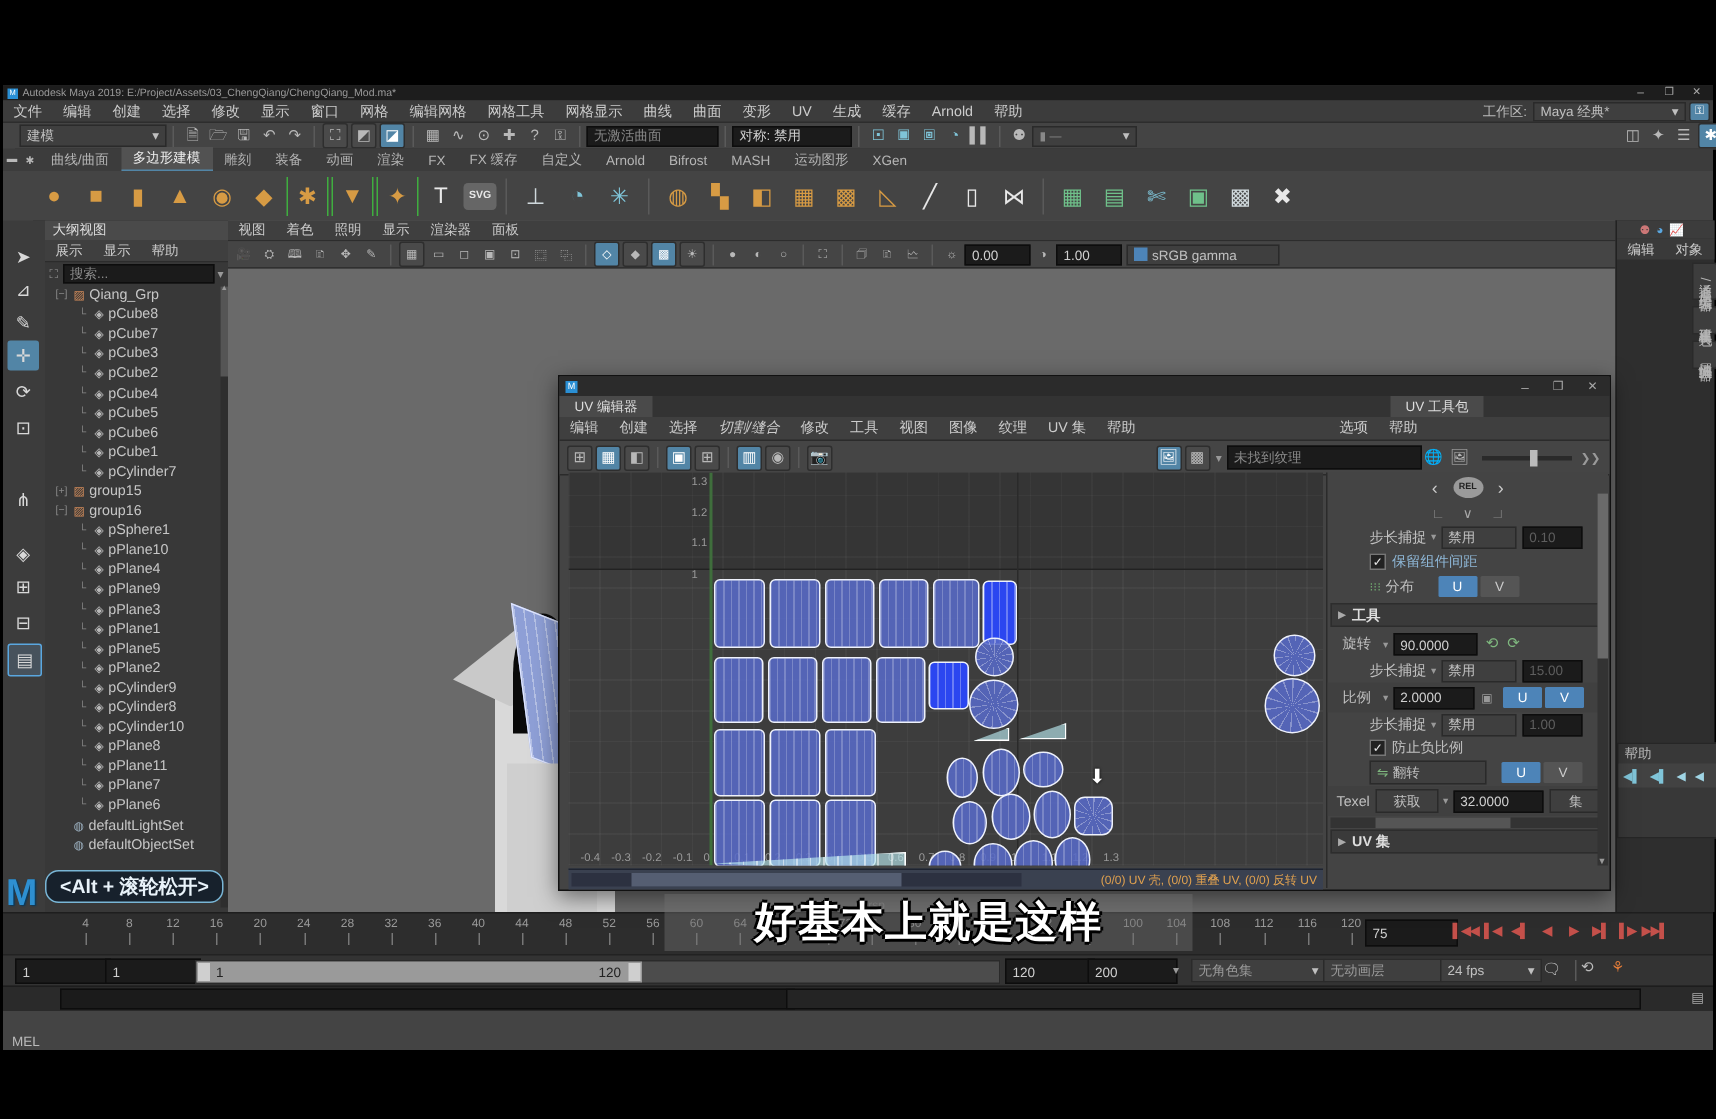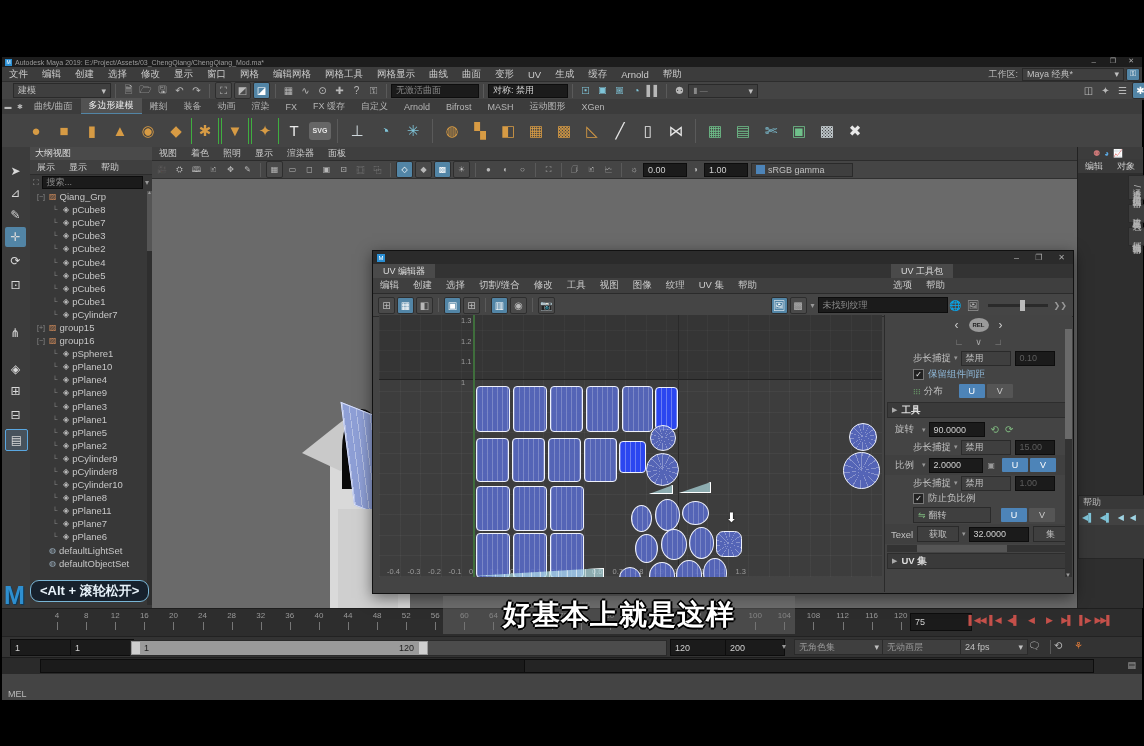--- a/index.html
+++ b/index.html
@@ -603,28 +603,28 @@
     <div class="row" style="height:13px;background:#2b2b2b;">
       <span style="width:8px;height:8px;background:#2a8fd4;color:#fff;font-size:6px;line-height:8px;text-align:center;margin:0 4px;">M</span>
       <span style="flex:1"></span>
       <span style="font-size:9px;color:#aaa;margin:0 8px;">–</span>
       <span style="font-size:8px;color:#aaa;margin:0 8px;">❐</span>
       <span style="font-size:8px;color:#aaa;margin:0 8px;">✕</span>
     </div>
     <div class="row" style="height:14px;background:#333;">
       <span style="font-size:9px;color:#ddd;background:#4a4a4a;padding:1px 10px;height:12px;">UV 编辑器</span>
       <span style="flex:1"></span>
-      <span style="font-size:9px;color:#ddd;background:#4a4a4a;padding:1px 10px;height:12px;margin-right:120px;">UV 工具包</span>
+      <span style="font-size:9px;color:#ddd;background:#4a4a4a;padding:1px 10px;height:12px;margin-right:84px;">UV 工具包</span>
     </div>
     <div class="row" style="height:15px;background:#3f3f3f;border-bottom:1px solid #2b2b2b;">
       <span id="uv-menus" class="row">
           <span class=" menu-item" style="font-size: 9.5px;">编辑</span>
           <span class=" menu-item" style="font-size: 9.5px;">创建</span>
           <span class=" menu-item" style="font-size: 9.5px;">选择</span>
-          <span class=" menu-item" style="font-size: 9.5px;">切割/缝合</span>
+          <span class=" menu-item" style="font-size: 9.5px; font-style: italic;">切割/缝合</span>
           <span class=" menu-item" style="font-size: 9.5px;">修改</span>
           <span class=" menu-item" style="font-size: 9.5px;">工具</span>
           <span class=" menu-item" style="font-size: 9.5px;">视图</span>
           <span class=" menu-item" style="font-size: 9.5px;">图像</span>
           <span class=" menu-item" style="font-size: 9.5px;">纹理</span>
           <span class=" menu-item" style="font-size: 9.5px;">UV 集</span>
           <span class=" menu-item" style="font-size: 9.5px;">帮助</span>
         </span>
       <span style="flex:1"></span>
       <span id="uvtk-menus" class="row" style="width:187px;">
@@ -726,20 +726,27 @@
           <div class="shell" style="left: 297px; top: 245px; width: 26px; height: 30px; border-radius: 50%;"></div>
           <div class="shell" style="left: 324px; top: 243px; width: 24px; height: 30px; border-radius: 50%;"></div>
           <div class="shell teal" style="left: 97px; top: 253px; width: 128px; height: 14px; clip-path: polygon(0px 55%, 100% 0px, 100% 100%); border-radius: 0px; background-image: repeating-linear-gradient(90deg, rgba(255, 255, 255, 0.5) 0px, rgba(255, 255, 255, 0.5) 1px, transparent 1px, transparent 9px);"></div>
           <div class="shell" style="left: 240px; top: 252px; width: 22px; height: 22px; border-radius: 50%;"></div>
           <div class="shell round" style="left: 470px; top: 108px; width: 28px; height: 28px;"></div>
           <div class="shell round" style="left: 464px; top: 137px; width: 37px; height: 37px;"></div>
         </div>
       <span style="position:absolute;left:347px;top:195px;color:#fff;font-size:13px;text-shadow:0 0 2px #000;">⬇</span>
     </div>
 
+    <div class="row" style="position:absolute;left:6px;top:328px;width:503px;height:13px;background:#3a4150;border-top:1px solid #1f2430;">
+      <div style="width:300px;height:9px;background:#2c3140;margin-left:2px;position:relative;">
+        <span style="position:absolute;left:40px;width:180px;height:9px;background:#555e72;"></span>
+      </div>
+      <span style="flex:1"></span>
+      <span style="font-size:8px;color:#e0a14f;margin-right:4px;white-space:nowrap;">(0/0) UV 壳, (0/0) 重叠 UV, (0/0) 反转 UV</span>
+    </div>
 
     <div style="position:absolute;left:511px;top:64px;width:187px;height:277px;background:#444;border-left:1px solid #2b2b2b;overflow:hidden;">
       <div class="row" style="justify-content:center;height:20px;">
         <span style="color:#ccc;font-size:12px;margin:0 10px;">‹</span>
         <span style="width:20px;height:14px;border-radius:50%;background:#9a9a9a;color:#222;font-size:6px;display:flex;align-items:center;justify-content:center;font-weight:bold;">REL</span>
         <span style="color:#ccc;font-size:12px;margin:0 10px;">›</span>
       </div>
       <div class="row" style="justify-content:center;height:14px;">
         <span style="color:#888;font-size:9px;margin:0 12px;">∟</span>
         <span style="color:#aaa;font-size:9px;">∨</span>

